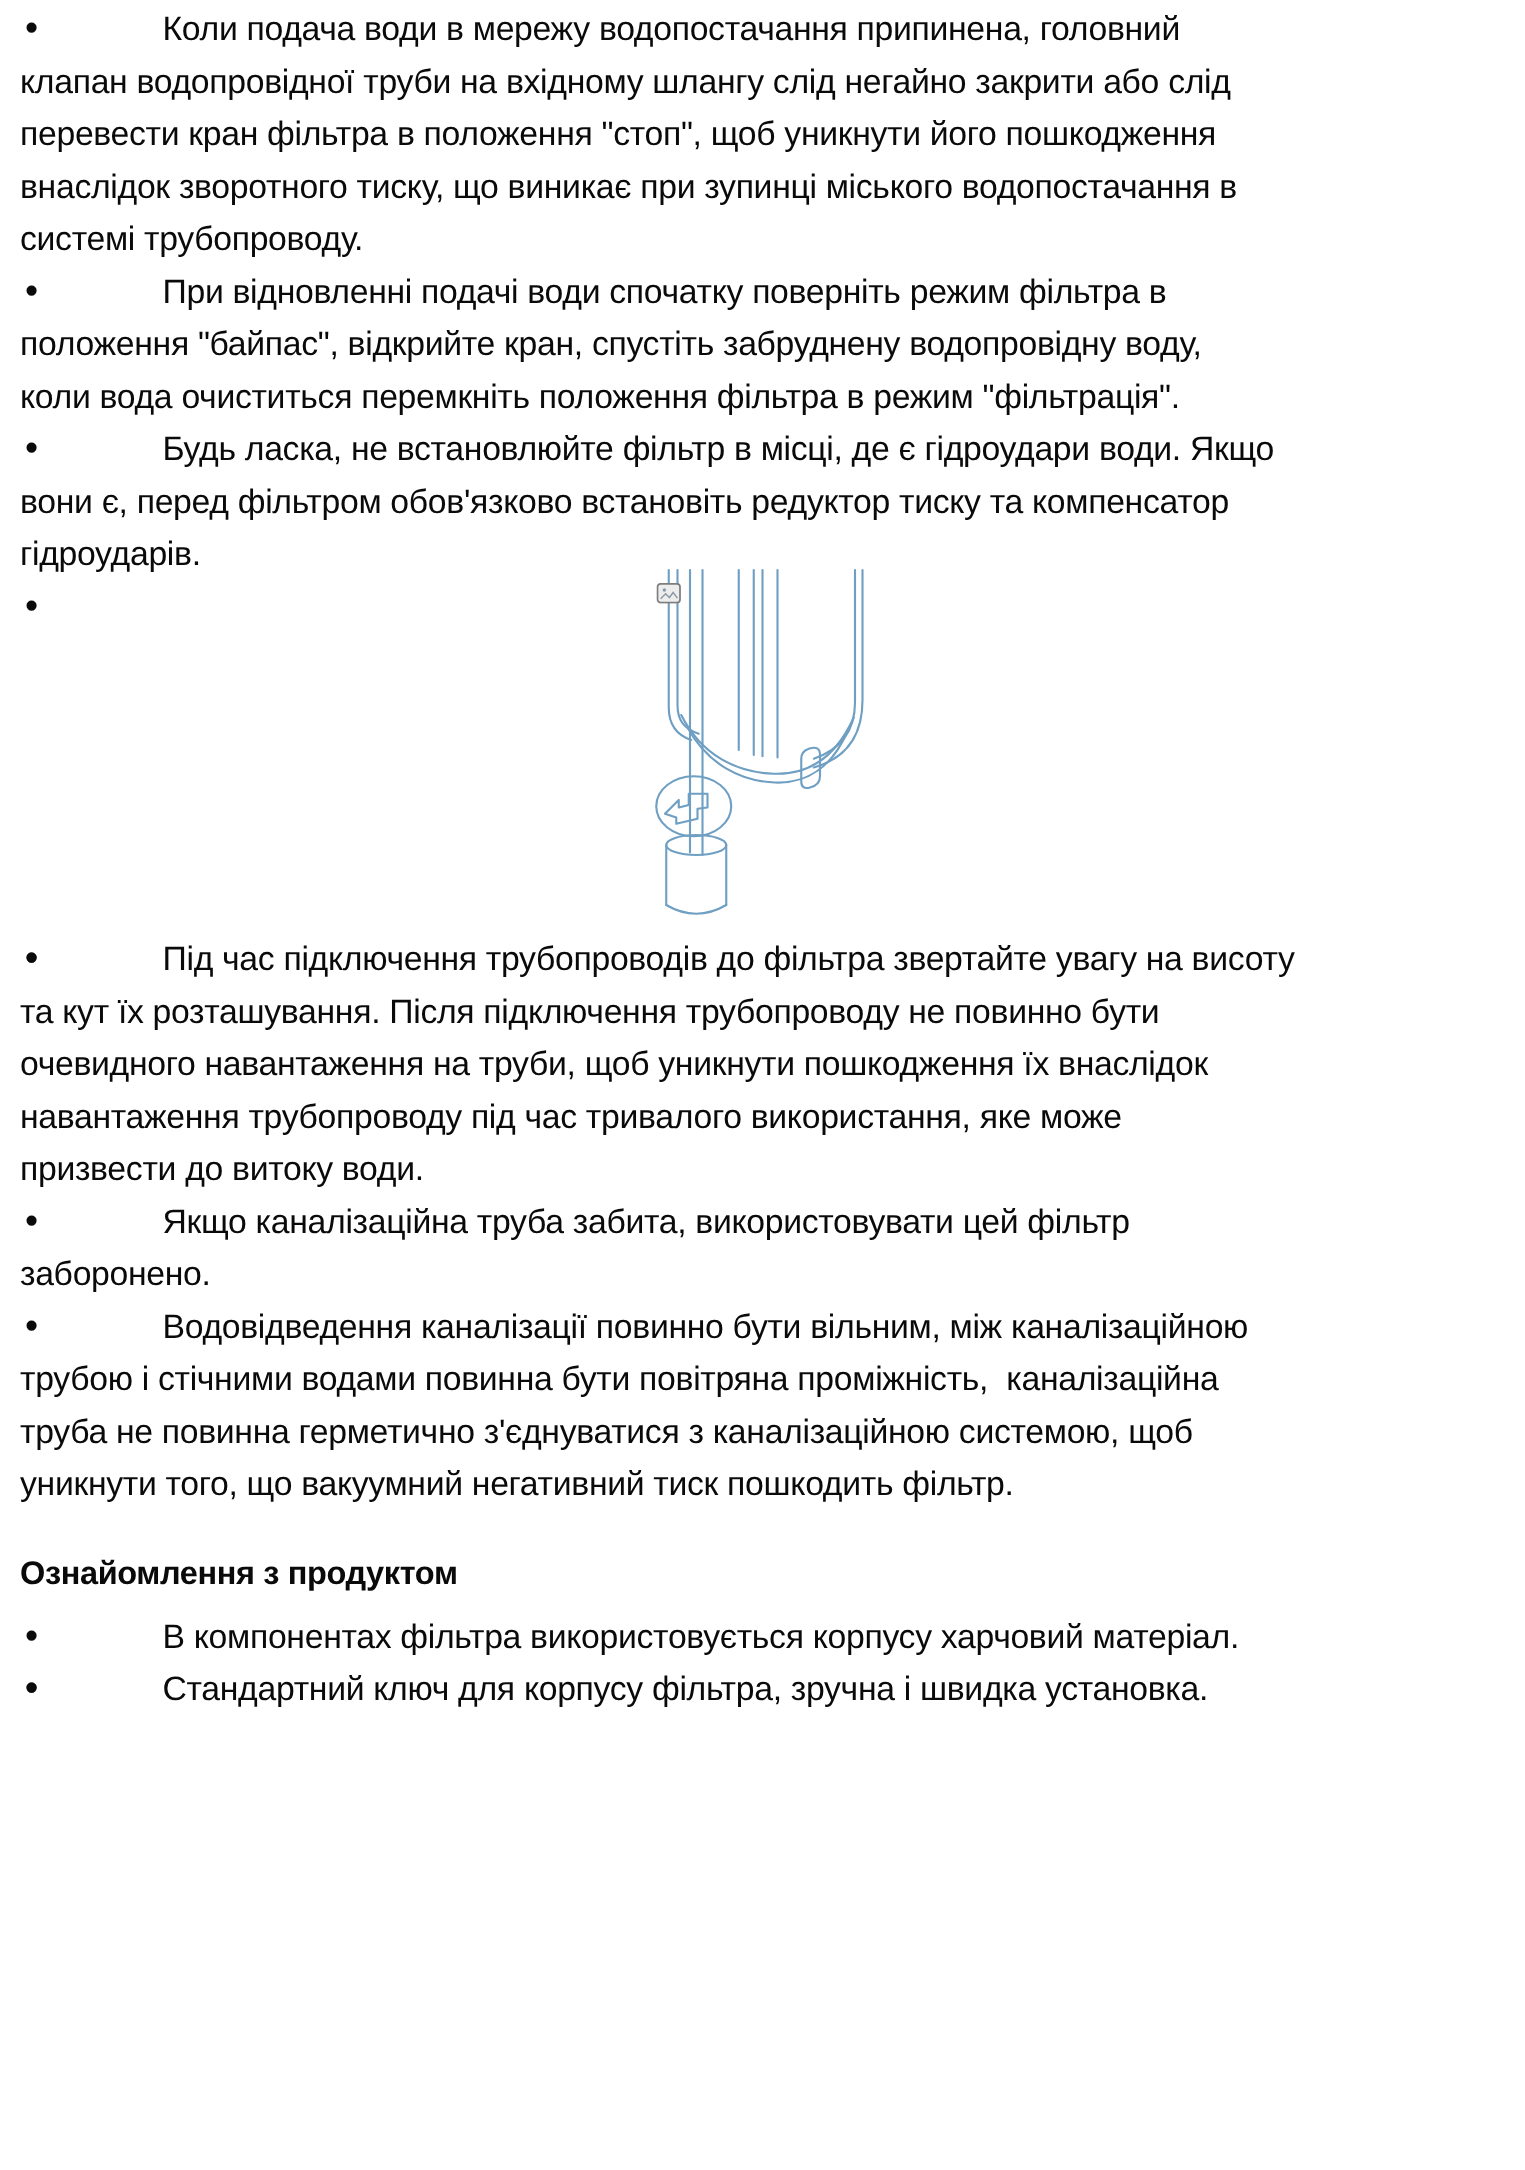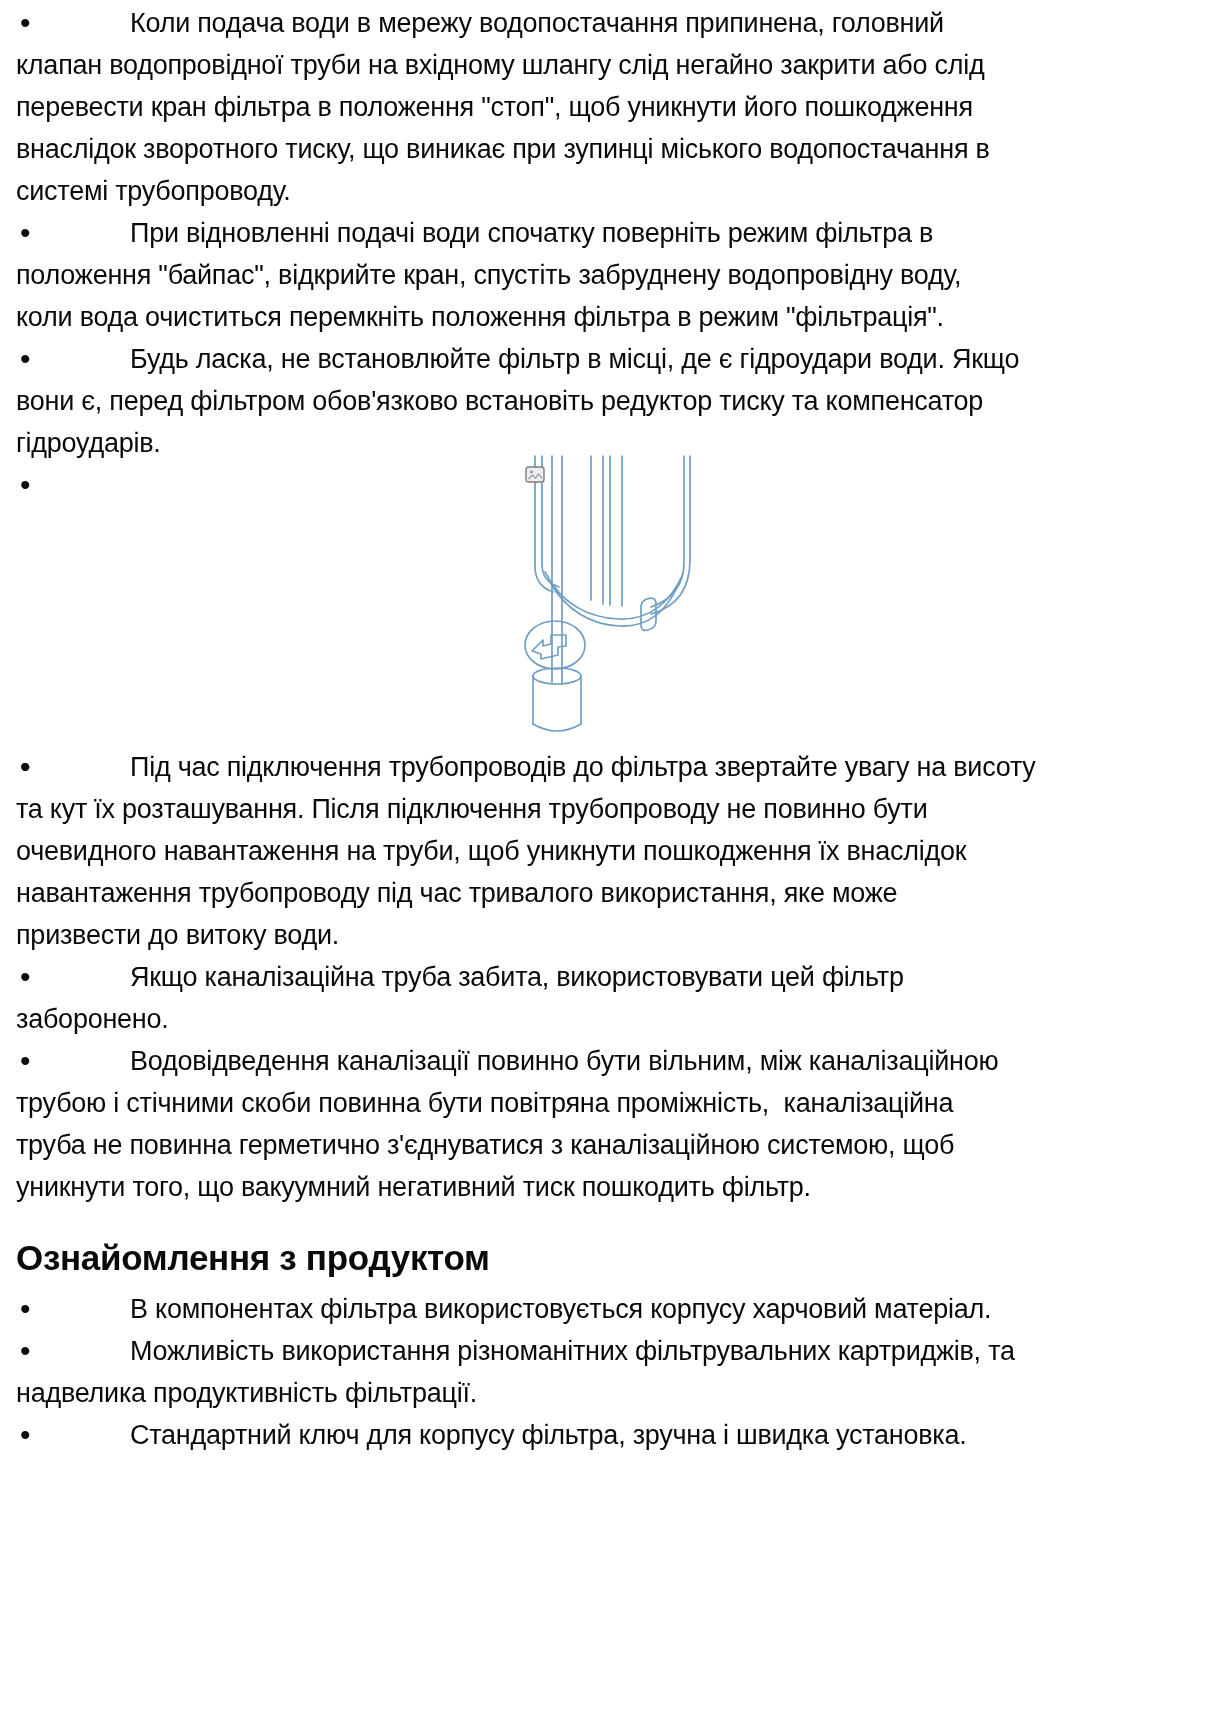--- a/index.html
+++ b/index.html
@@ -29,21 +29,21 @@
     margin:-14px auto 6px auto;
     position:relative;
   }
   figure.fig svg.drawing { display:block; }
   .ph-icon {
     position:absolute; left:6px; top:3px;
     width:20px; height:17px; display:block;
   }
   h1.sec {
     margin:28px 0 8px 0;
-    font-size:35px; line-height:44px;
+    font-size:26px; line-height:44px;
     font-weight:bold; letter-spacing:-0.3px;
   }
   .stroke { fill:none; stroke:var(--line); stroke-width:1.7;
             stroke-linecap:round; stroke-linejoin:round; }
 </style>
 </head>
 <body>
 
 <div class="doc">
 
@@ -106,27 +106,26 @@
   <section>
     <p class="li"><span class="mk">•</span></p>
     <p class="li"><span class="mk">•</span><span>Під час підключення трубопроводів до фільтра звертайте увагу на висоту
 та кут їх розташування. Після підключення трубопроводу не повинно бути
 очевидного навантаження на труби, щоб уникнути пошкодження їх внаслідок
 навантаження трубопроводу під час тривалого використання, яке може
 призвести до витоку води.</span></p>
     <p class="li"><span class="mk">•</span><span>Якщо каналізаційна труба забита, використовувати цей фільтр
 заборонено.</span></p>
     <p class="li"><span class="mk">•</span><span>Водовідведення каналізації повинно бути вільним, між каналізаційною
-трубою і стічними скоби повинна бути повітряна проміжність,  каналізаційна
+трубою і стічними водами повинна бути повітряна проміжність,  каналізаційна
 труба не повинна герметично з'єднуватися з каналізаційною системою, щоб
 уникнути того, що вакуумний негативний тиск пошкодить фільтр.</span></p>
   </section>
 
   <h1 class="sec">Ознайомлення з продуктом</h1>
 
   <section>
     <p class="li"><span class="mk">•</span><span>В компонентах фільтра використовується корпусу харчовий матеріал.</span></p>
-    <p class="li"><span class="mk">•</span><span>Можливість використання різноманітних фільтрувальних картриджів, та
-надвелика продуктивність фільтрації.</span></p>
+    <p class="li"><span class="mk">•</span></p>
     <p class="li"><span class="mk">•</span><span>Стандартний ключ для корпусу фільтра, зручна і швидка установка.</span></p>
   </section>
 
 </div>
 
 </body></html>

